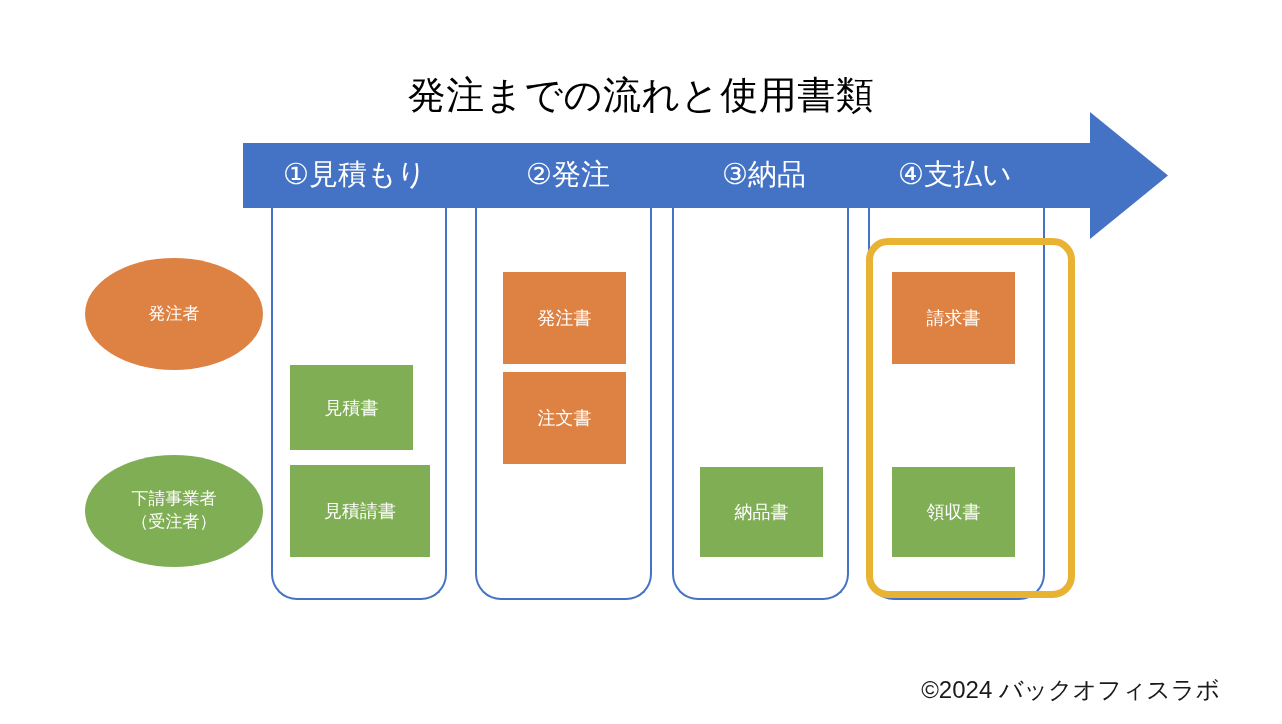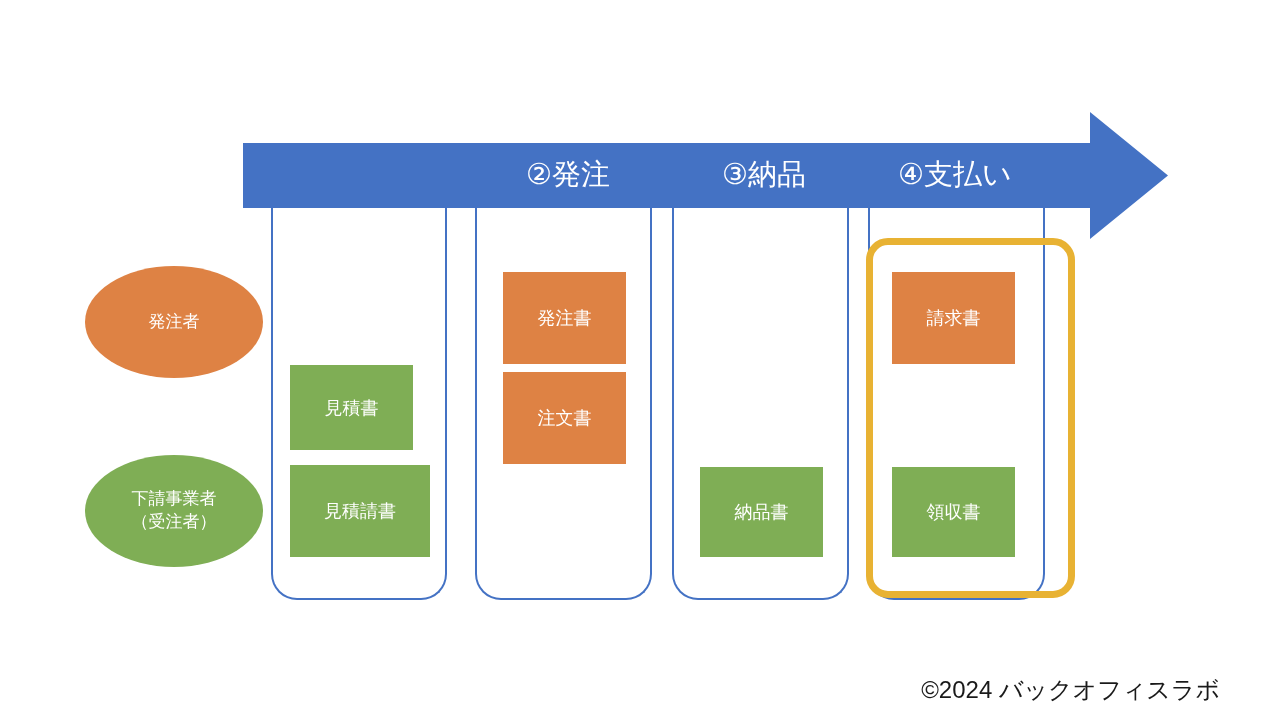--- a/index.html
+++ b/index.html
@@ -79,21 +79,21 @@
     display: flex;
     align-items: center;
     justify-content: center;
     text-align: center;
     color: #ffffff;
     font-size: 17px;
     line-height: 1.35;
   }
   #party-orderer {
     left: 85px;
-    top: 266px;
+    top: 258px;
     width: 178px;
     height: 112px;
     background: #DE8244;
   }
   #party-contractor {
     left: 85px;
     top: 455px;
     width: 178px;
     height: 112px;
     background: #7FAE55;
@@ -121,27 +121,29 @@
     color: #1a1a1a;
     white-space: nowrap;
     margin-left: 45px;
   }
 </style>
 </head>
 <body>
 
 <div id="canvas">
 
+  <div id="title">発注までの流れと使用書類</div>
 
   <div id="arrow-banner">
     <svg width="925" height="127" viewBox="0 0 925 127" xmlns="http://www.w3.org/2000/svg">
       <polygon points="0,31 847,31 847,0 925,63.5 847,127 847,96 0,96" fill="#4472C4"></polygon>
     </svg>
   </div>
 
+  <div class="stage-label" style="left:283px">①見積もり</div>
   <div class="stage-label" style="left:526px">②発注</div>
   <div class="stage-label" style="left:722px">③納品</div>
   <div class="stage-label" style="left:898px">④支払い</div>
 
   <div class="column-outline" style="left:271px; top:205px; width:172px; height:393px"></div>
   <div class="column-outline" style="left:475px; top:205px; width:173px; height:393px"></div>
   <div class="column-outline" style="left:672px; top:205px; width:173px; height:393px"></div>
   <div class="column-outline" style="left:868px; top:205px; width:173px; height:393px"></div>
 
   <div id="highlight-frame"></div>

